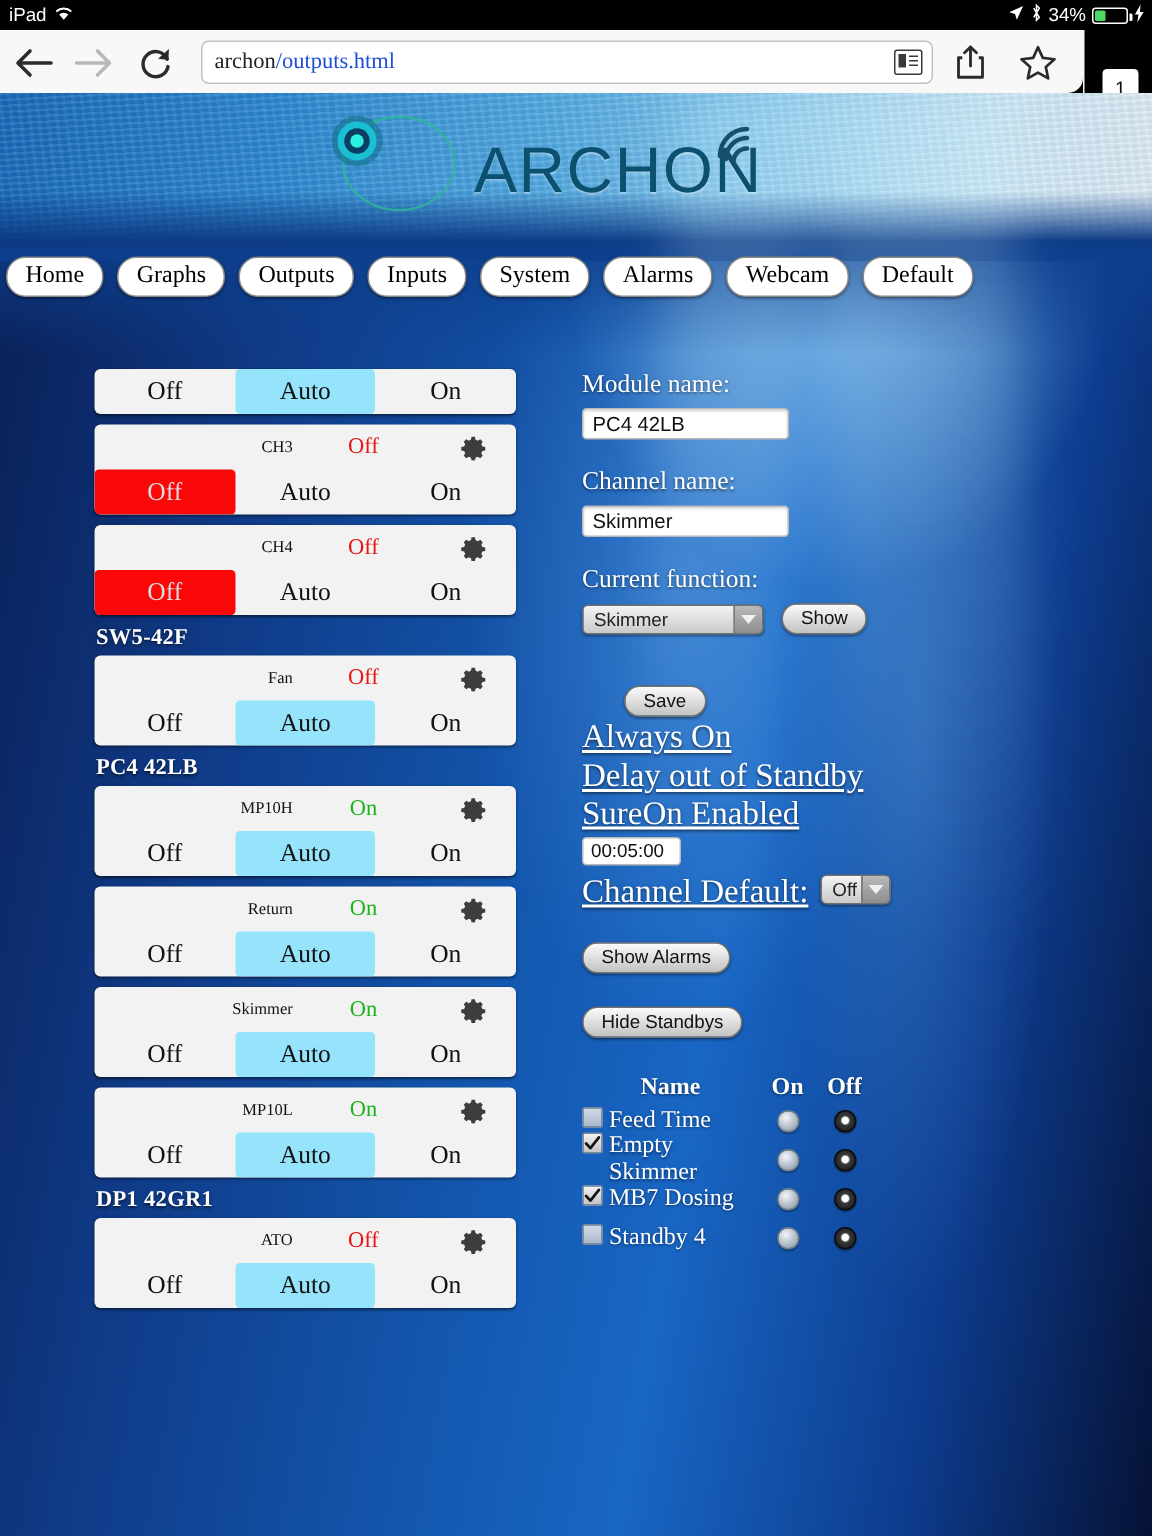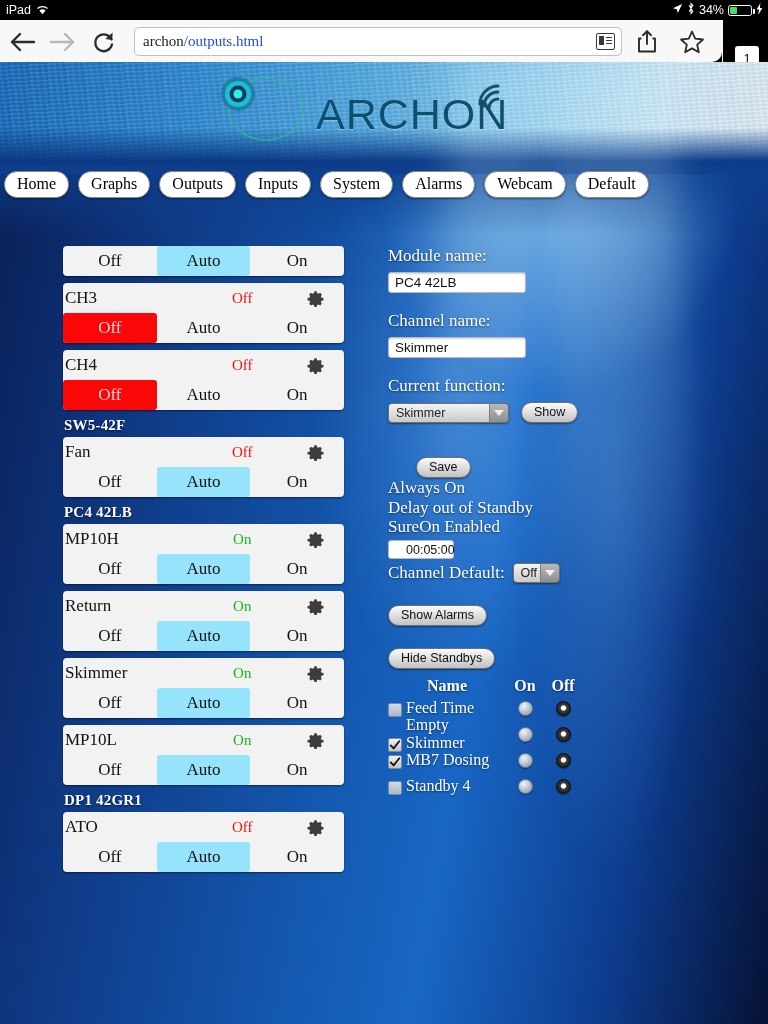--- a/index.html
+++ b/index.html
@@ -142,21 +142,21 @@
   }
 
   
   .channels { position: absolute; left: 63px; top: 184px; width: 281px; }
   .ch-card {
     background: #f2f2f2; border-radius: 4px; margin-bottom: 7px;
     box-shadow: 0 1px 2px rgba(0,0,0,.5); overflow: hidden;
   }
   .ch-card.clipped { margin-bottom: 7px; }
   .ch-top { display: flex; align-items: center; height: 30px; padding: 0 2px; }
-  .ch-name { flex: 0 0 47%; text-align: left; font-size: 17px; color: #111; }
+  .ch-name { flex: 0 0 47%; text-align: right; font-size: 11px; color: #111; }
   .ch-state { flex: 0 0 34%; text-align: center; font-size: 15px; }
   .ch-state.on  { color: #19b419; }
   .ch-state.off { color: #e81414; }
   .ch-gear { flex: 1; display: flex; justify-content: center; align-items: center; }
   .gear { width: 17px; height: 17px; display: block; }
   .ch-btns { display: flex; height: 30px; }
   .ch-btn {
     flex: 1; display: flex; align-items: center; justify-content: center;
     font-size: 17px; color: #111; border-radius: 3px;
   }
@@ -199,37 +199,37 @@
     content: ""; border-left: 5px solid transparent; border-right: 5px solid transparent;
     border-top: 6px solid #f0f0f0;
   }
   .gbtn {
     display: inline-flex; align-items: center; justify-content: center;
     background: linear-gradient(#fbfbfb, #c2c2c2);
     border: 1px solid #6f6f6f; border-radius: 11px;
     font-family: "Liberation Sans", sans-serif; font-size: 12.5px; color: #111;
     padding: 2px 12px 3px; box-shadow: 0 1px 2px rgba(0,0,0,.45);
   }
-  .f-line { font-size: 17px; color: #fff; line-height: 1.16; text-shadow: 0 1px 2px rgba(0,0,0,.55); }
+  .f-line { font-size: 22px; color: #fff; line-height: 1.16; text-shadow: 0 1px 2px rgba(0,0,0,.55); text-decoration: underline; }
   .time-input {
     background: #fff; border: 1px solid #b9b9b9; border-radius: 3px;
-    width: 66px; height: 19px; padding: 1px 17px; margin: 3px 0 4px;
+    width: 66px; height: 19px; padding: 1px 5px; margin: 3px 0 4px;
     font-family: "Liberation Sans", sans-serif; font-size: 12.5px; color: #111;
     display: flex; align-items: center;
   }
-  .chdef-row { display: flex; align-items: flex-start; gap: 8px; }
-
-  
-  .sb-table { margin-top: 8px; width: 200px; }
+  .chdef-row { display: flex; align-items: center; gap: 8px; }
+
+  
+  .sb-table { margin-top: 24px; width: 200px; }
   .sb-head { display: flex; font-weight: bold; font-size: 16px; color: #fff; text-shadow: 0 1px 2px rgba(0,0,0,.55); }
   .sb-head .hname { width: 118px; text-align: center; }
   .sb-head .hon { width: 38px; text-align: center; }
   .sb-head .hoff { width: 38px; text-align: center; }
   .sb-row { display: flex; align-items: center; height: 26px; }
-  .sb-namecell { width: 118px; display: flex; align-items: flex-end; gap: 4px; }
+  .sb-namecell { width: 118px; display: flex; align-items: flex-start; gap: 4px; }
   .cbox {
     width: 14px; height: 14px; border-radius: 2px; flex: 0 0 14px;
     background: linear-gradient(#d2dbe6, #a9b8c8);
     border: 1px solid #7b8b9c;
     display: flex; align-items: center; justify-content: center;
   }
   .cbox.checked { background: linear-gradient(#f2f2f2, #c4c4c4); }
   .cbox .tick { width: 12px; height: 12px; display: block; }
   .sb-label { font-size: 16px; color: #fff; text-shadow: 0 1px 2px rgba(0,0,0,.5); }
   .radcell { width: 38px; display: flex; justify-content: center; }

